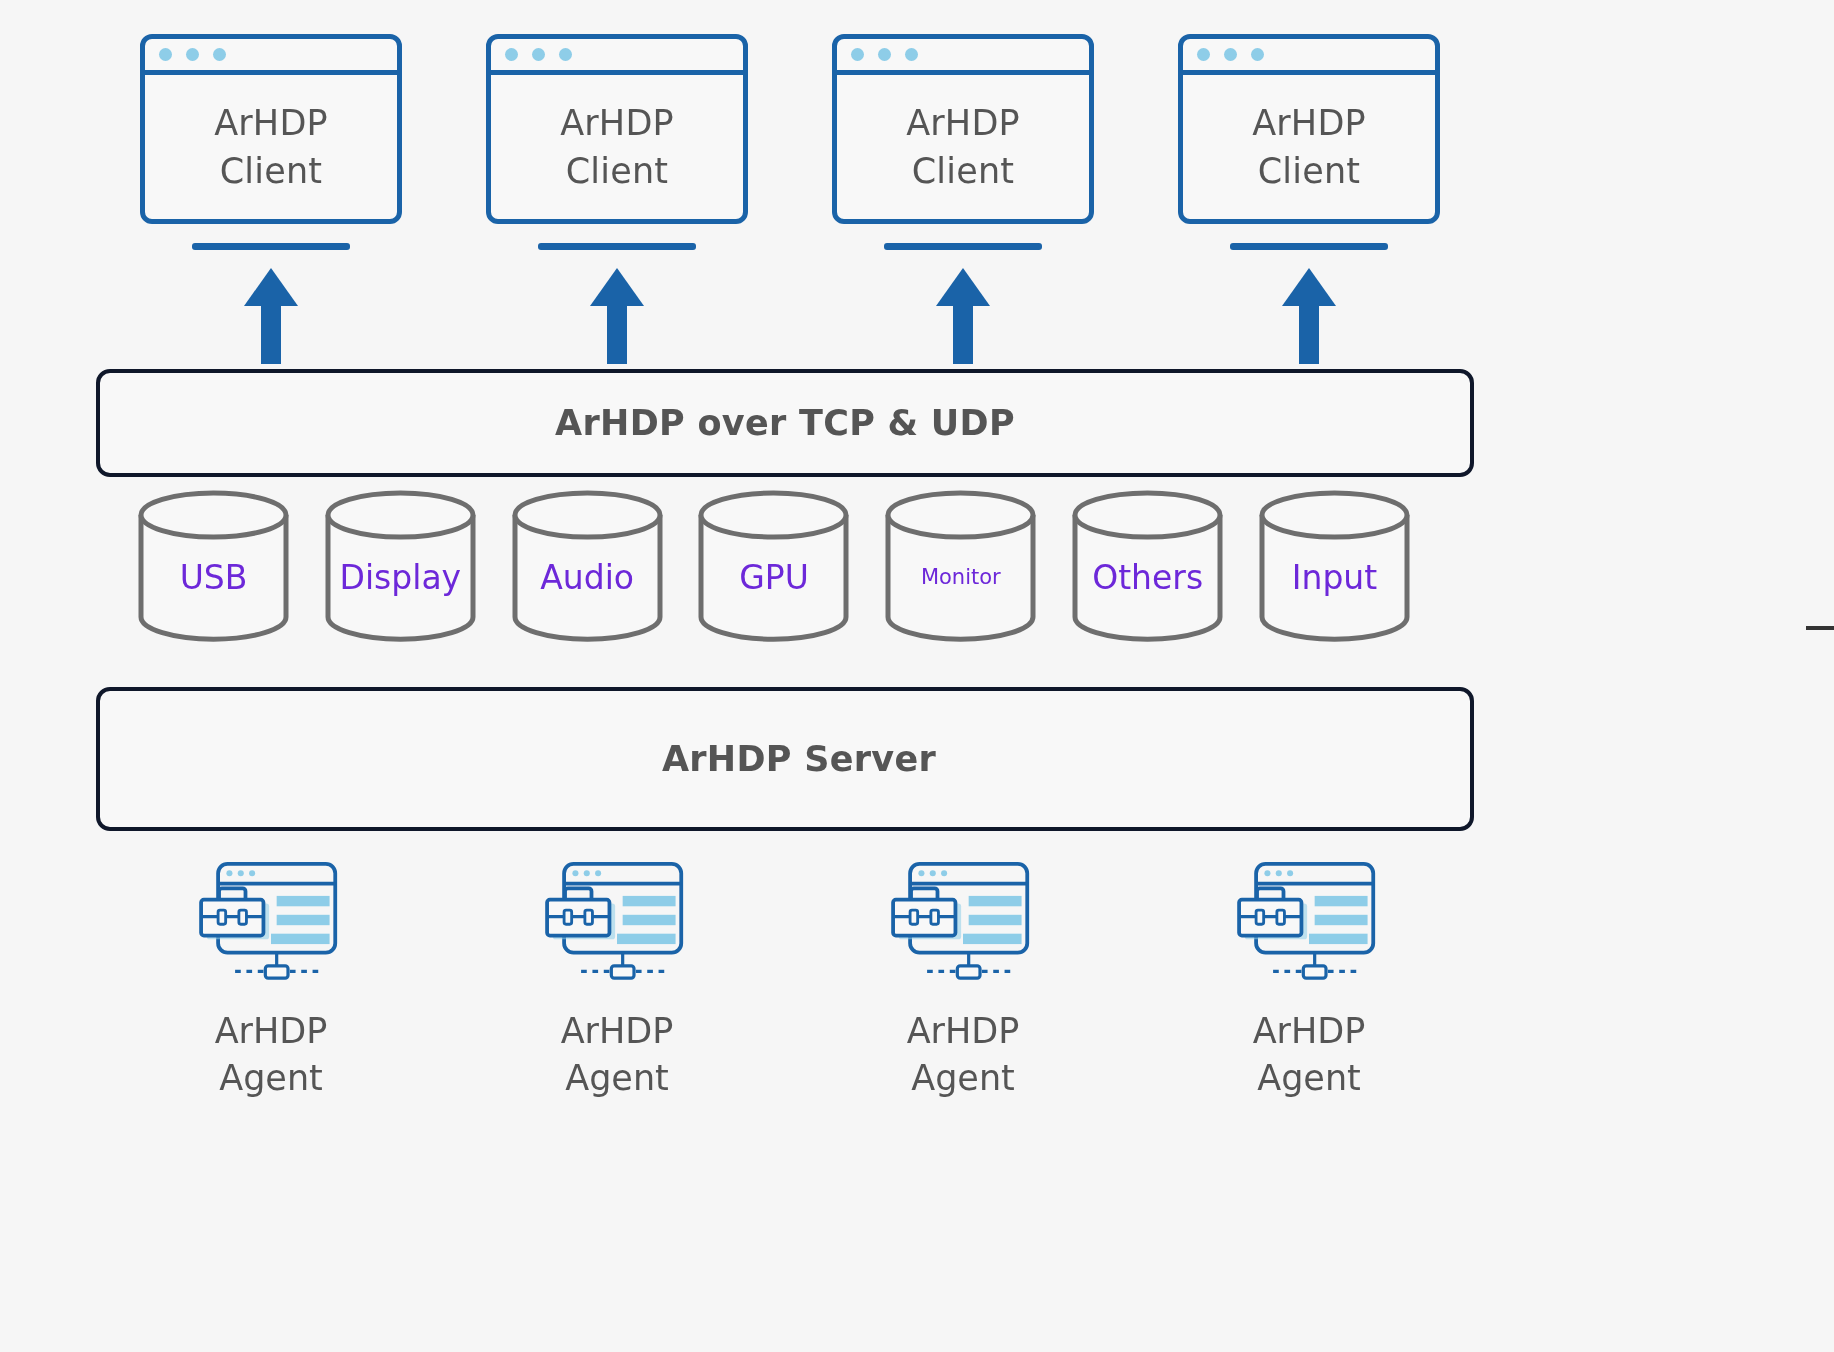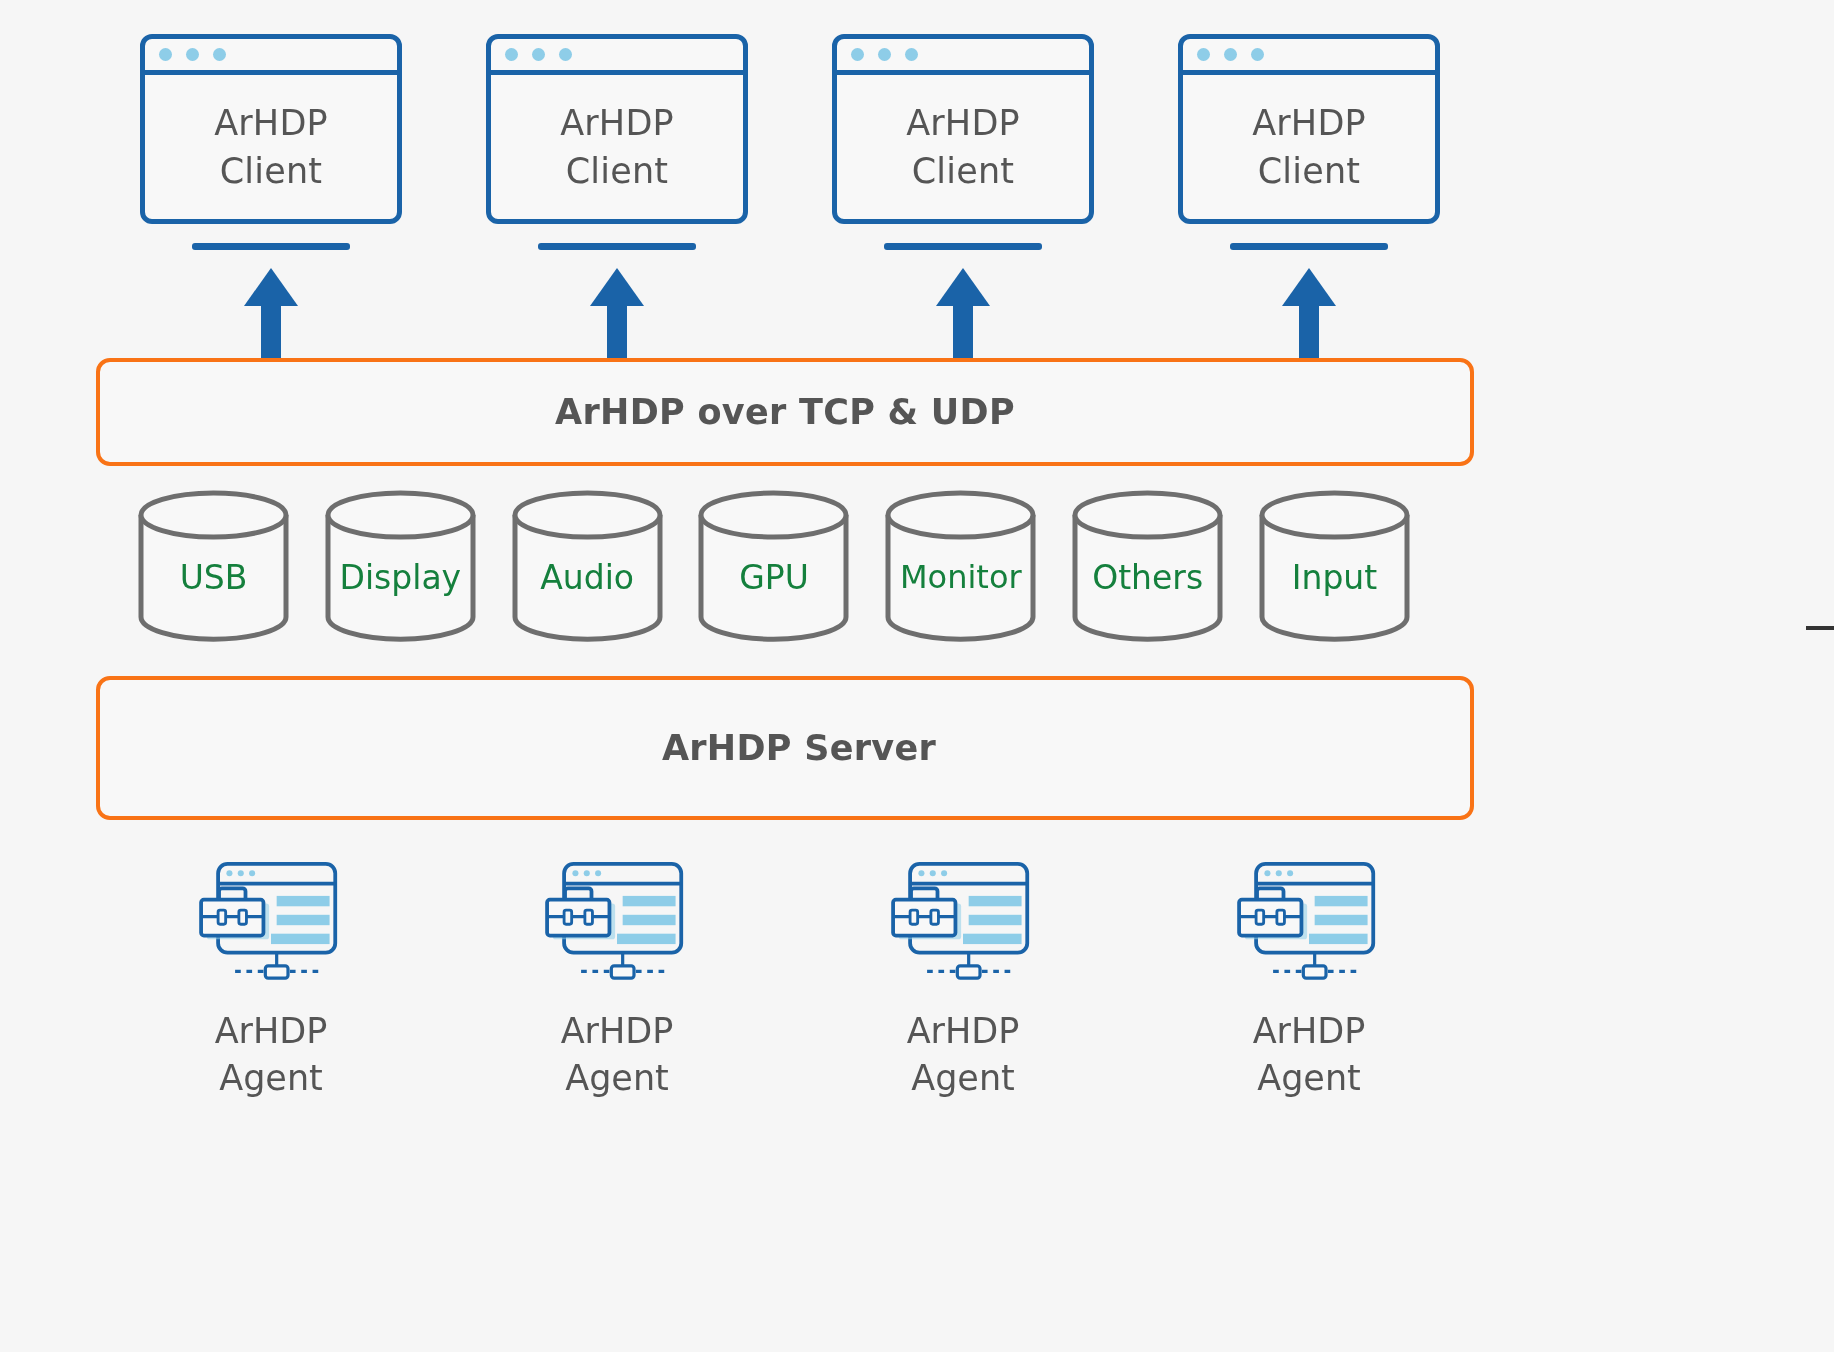--- a/index.html
+++ b/index.html
@@ -111,26 +111,27 @@
     left: 17px; top: 34px;
     width: 20px; height: 62px;
     background: #1a63a8;
   }
 
   
   .bar {
     position: absolute;
     left: 96px;
     width: 1378px;
-    border: 4px solid #f97316;
+    border: 4px solid #0f172a;
     border-radius: 14px;
     background: #f8f8f8;
     display: flex;
     align-items: center;
     justify-content: center;
+    margin-top: 11px;
   }
   .bar span {
     font-size: 35px;
     font-weight: bold;
     color: #555555;
     letter-spacing: 0.3px;
   }
   #protocol-bar { top: 358px; height: 108px; }
   #server-bar   { top: 676px; height: 144px; padding-left: 28px; }
 
@@ -152,24 +153,24 @@
   .cyl svg { position: absolute; left: 0; top: 0; }
   .cyl .cyl-label {
     position: absolute;
     left: 0; top: 0;
     width: 155px; height: 152px;
     display: flex;
     align-items: center;
     justify-content: center;
     padding-top: 22px;
     font-size: 33px;
-    color: #15803d;
+    color: #6d28d9;
     white-space: nowrap;
   }
-  .cyl.narrow-label .cyl-label { font-size: 32px; }
+  .cyl.narrow-label .cyl-label { font-size: 21px; }
 
   
   .agent-row {
     position: absolute;
     left: 140px;
     top: 860px;
     width: 1300px;
     height: 240px;
     display: flex;
     justify-content: space-between;

